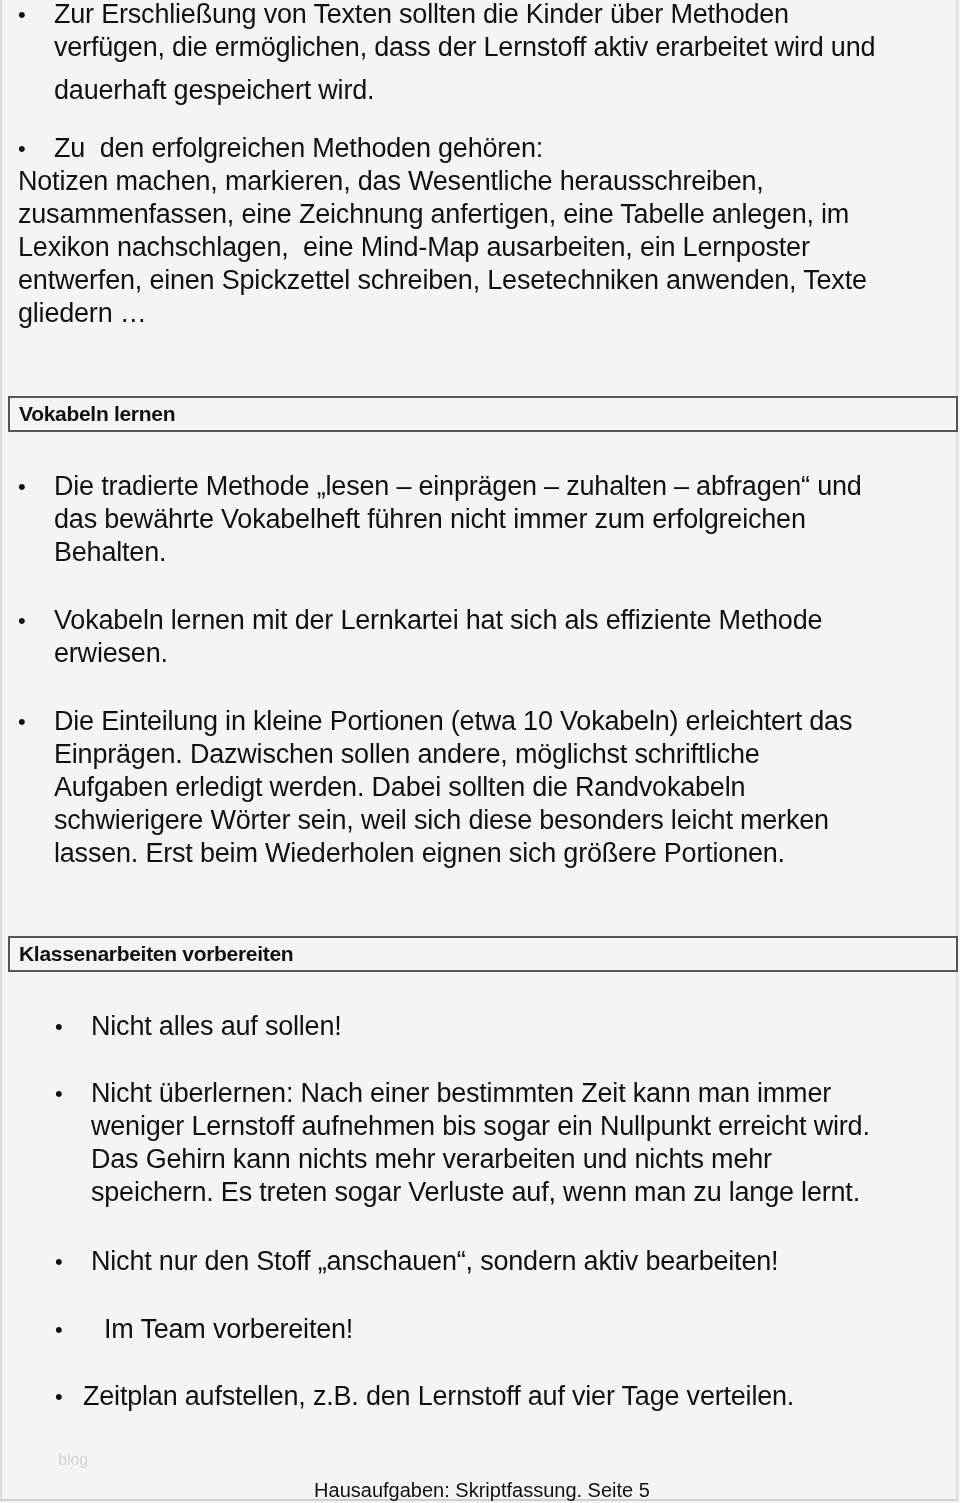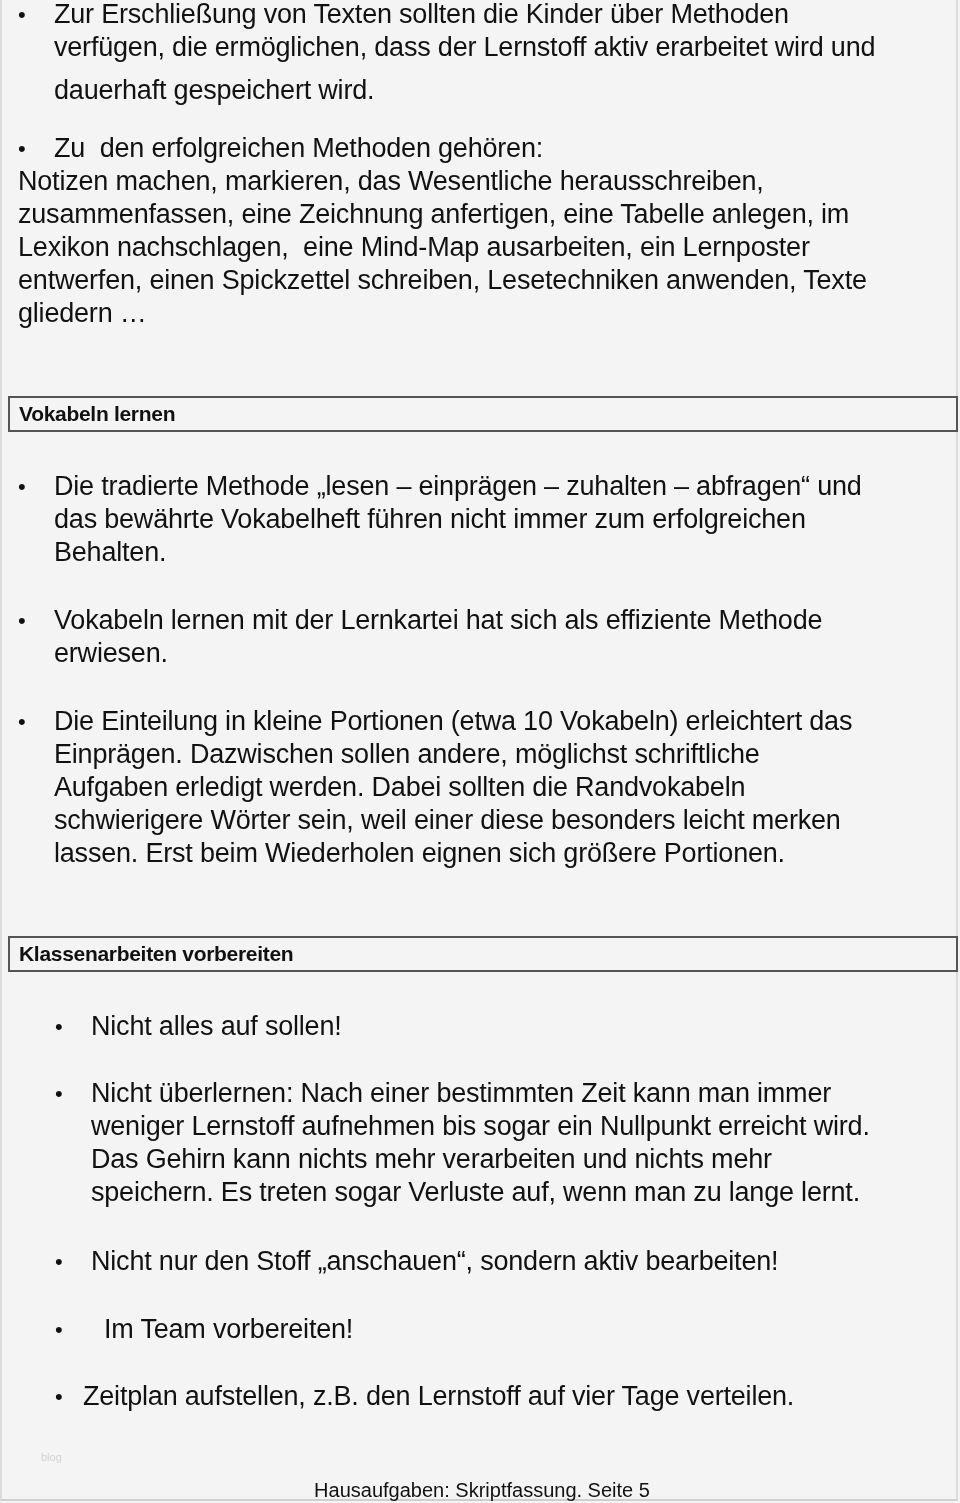--- a/index.html
+++ b/index.html
@@ -19,21 +19,21 @@
   .txt { position: absolute; font-size: 27px; line-height: 33px; letter-spacing: -0.2px; white-space: nowrap; }
   .bullet { position: absolute; font-size: 22px; line-height: 33px; }
   .heading-box {
     position: absolute; left: 6px; width: 950px; height: 36px;
     border: 2px solid #555; box-sizing: border-box; background: #f4f4f4;
   }
   .heading-box span {
     position: absolute; left: 9px; top: 0px; font-size: 21px; line-height: 32px; font-weight: bold; letter-spacing: -0.3px;
   }
   b { font-weight: normal; }
-  .watermark { position: absolute; left: 39px; top: 1451px; font-size: 11px; color: #d2d2d2; }
+  .watermark { position: absolute; left: 56px; top: 1451px; font-size: 16px; color: #d2d2d2; }
   .footer { position: absolute; left: 0; width: 960px; top: 1478px; text-align: center; font-size: 20px; line-height: 24px; }
 </style>
 </head>
 <body>
 
 <div class="page">
 
   <span class="bullet" style="left:16px;top:-2px">•</span>
   <div>
     <span class="txt" style="left:52px;top:-2px">Zur Erschließung von Texten sollten die Kinder über Methoden</span>
@@ -66,21 +66,21 @@
   <div>
     <span class="txt" style="left:52px;top:604px;white-space:pre"><span>Vokabeln lernen mit der </span><b>Lernkartei</b><span> hat sich als effiziente Methode</span></span>
     <span class="txt" style="left:52px;top:637px">erwiesen.</span>
   </div>
 
   <span class="bullet" style="left:16px;top:705px">•</span>
   <div>
     <span class="txt" style="left:52px;top:705px;white-space:pre"><span>Die Einteilung in </span><b>kleine Portionen</b><span> (etwa 10 Vokabeln) erleichtert das</span></span>
     <span class="txt" style="left:52px;top:738px">Einprägen. Dazwischen sollen andere, möglichst schriftliche</span>
     <span class="txt" style="left:52px;top:771px">Aufgaben erledigt werden. Dabei sollten die Randvokabeln</span>
-    <span class="txt" style="left:52px;top:804px">schwierigere Wörter sein, weil einer diese besonders leicht merken</span>
+    <span class="txt" style="left:52px;top:804px">schwierigere Wörter sein, weil sich diese besonders leicht merken</span>
     <span class="txt" style="left:52px;top:837px">lassen. Erst beim Wiederholen eignen sich größere Portionen.</span>
   </div>
 
   <div class="heading-box" style="top:936px">
     <span>Klassenarbeiten vorbereiten</span>
   </div>
 
   <span class="bullet" style="left:53px;top:1010px">•</span>
   <div>
     <span class="txt" style="left:89px;top:1010px">Nicht alles auf sollen!</span>

